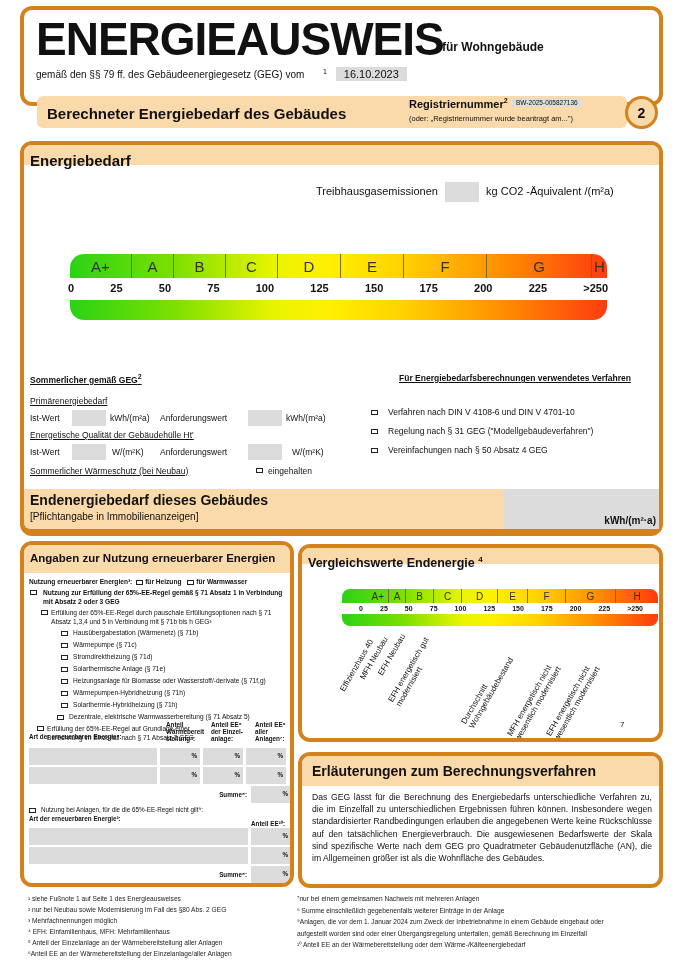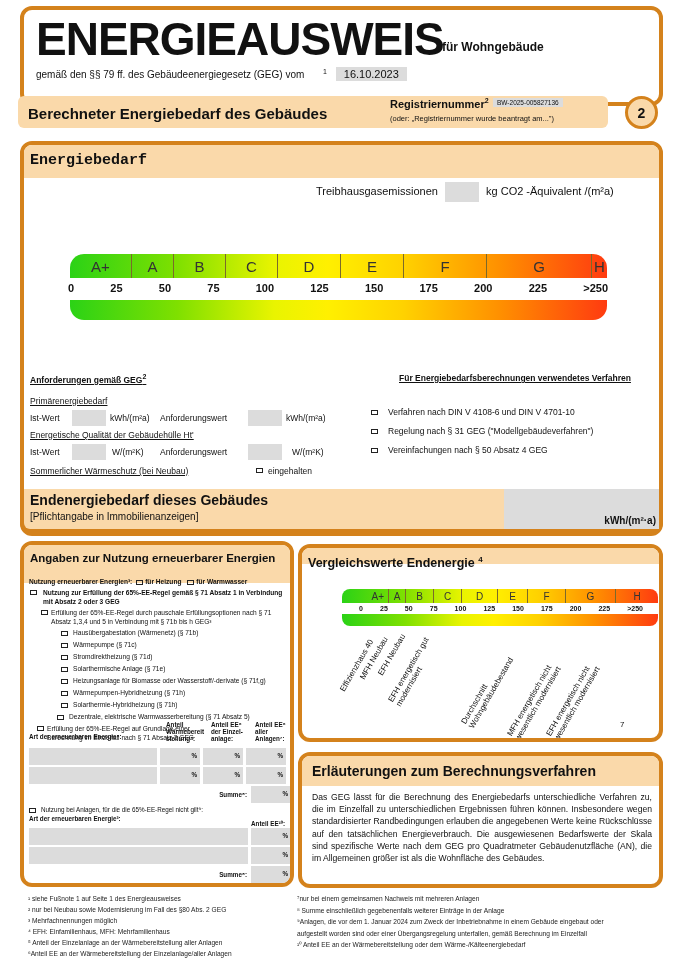--- a/index.html
+++ b/index.html
@@ -24,32 +24,32 @@
 <div class="box" style="left:20px;top:6px;width:643px;height:100px;">
   <div class="abs" style="left:12px;top:4px;font-size:46px;font-weight:bold;letter-spacing:-1px;line-height:50px;">ENERGIEAUSWEIS</div>
   <div class="abs" style="left:418px;top:30px;font-size:12px;font-weight:bold;">für Wohngebäude</div>
   <div class="abs" style="left:12px;top:57px;font-size:10px;">
     <span>gemäß den §§ 79 ff. des Gebäudeenergiegesetz (GEG) vom</span>
     <sup style="font-size:7px;margin-left:16px;">1</sup>
     <span class="gray" style="margin-left:6px;padding:1px 8px;font-size:11px;">16.10.2023</span>
   </div>
 </div>
 
-<div class="abs peach" style="left:18px;top:96px;width:590px;height:32px;border-radius:6px;">
+<div class="abs peach" style="left:37px;top:96px;width:590px;height:32px;border-radius:6px;">
   <div class="abs" style="left:10px;top:9px;font-size:15px;font-weight:bold;">Berechneter Energiebedarf des Gebäudes</div>
   <div class="abs" style="left:372px;top:1px;font-size:11px;font-weight:bold;">
     <span>Registriernummer</span><sup style="font-size:7px;">2</sup>
   </div>
   <div class="abs gray" style="left:475px;top:2px;font-size:6.5px;padding:1px 4px;">BW-2025-005827136</div>
   <div class="abs" style="left:372px;top:18px;font-size:7.5px;">(oder: „Registriernummer wurde beantragt am...")</div>
 </div>
 <div class="abs" style="left:625px;top:96px;width:33px;height:33px;border:3px solid #d4821c;border-radius:50%;background:#fad9aa;display:flex;align-items:center;justify-content:center;font-weight:bold;font-size:14px;">2</div>
 
 <div class="box" style="left:20px;top:141px;width:643px;height:395px;">
-  <div class="peach abs" style="left:0;top:0;width:100%;height:33px;font-family:Liberation Mono, monospace;">
+  <div class="peach abs" style="left:0;top:0;width:100%;height:20px;">
     <div class="abs" style="left:6px;top:7px;font-size:15px;font-weight:bold;">Energiebedarf</div>
   </div>
   <div class="abs" style="left:292px;top:37px;font-size:11px;">
     <span>Treibhausgasemissionen</span>
     <span class="gray" style="width:34px;height:20px;vertical-align:middle;margin:0 4px;"></span>
     <span>kg CO2 -Äquivalent /(m²a)</span>
   </div>
 
   <div class="scale" style="left:46px;top:109px;width:537px;height:24px;font-size:15px;">
     <span style="width:62px">A+</span>
@@ -71,21 +71,21 @@
       <span>125</span>
       <span>150</span>
       <span>175</span>
       <span>200</span>
       <span>225</span>
       <span>&gt;250</span>
   </div>
   <div class="scale2" style="left:46px;top:155px;width:537px;height:20px;"></div>
 
   <div class="abs" style="left:6px;top:228px;width:330px;font-size:8.5px;">
-    <div class="u" style="font-weight:bold;"><span>Anforderungen gemäß GEG</span><sup style="font-size:7px;">2</sup></div>
+    <div class="u" style="font-weight:bold;"><span>Sommerlicher gemäß GEG</span><sup style="font-size:7px;">2</sup></div>
     <div class="u" style="margin-top:11px;">Primärenergiebedarf</div>
     <div style="margin-top:4px;display:flex;align-items:center;height:16px;">
       <span style="width:42px">Ist-Wert</span>
       <span class="gray" style="width:34px;height:16px;margin-right:4px;"></span>
       <span style="width:50px">kWh/(m²a)</span>
       <span style="width:88px">Anforderungswert</span>
       <span class="gray" style="width:34px;height:16px;margin-right:4px;"></span>
       <span>kWh/(m²a)</span>
     </div>
     <div class="u" style="margin-top:4px;">Energetische Qualität der Gebäudehülle Ht'</div>
@@ -114,21 +114,21 @@
 
 <div class="abs peach" style="left:20px;top:489px;width:643px;height:44px;border:4px solid #d4821c;border-top:none;border-radius:0 0 10px 10px;">
   <div class="abs" style="left:6px;top:3px;font-size:14px;font-weight:bold;">Endenergiebedarf dieses Gebäudes</div>
   <div class="abs" style="left:6px;top:22px;font-size:10px;">[Pflichtangabe in Immobilienanzeigen]</div>
   <div class="abs" style="right:0;top:0;width:155px;height:40px;background:#dcdcdc;margin-left:48px;">
     <span class="abs" style="right:3px;bottom:3px;font-size:10px;font-weight:bold;">kWh/(m²·a)</span>
   </div>
 </div>
 
 <div class="box" style="left:20px;top:541px;width:274px;height:346px;">
-  <div class="peach abs" style="left:0;top:0;width:100%;height:38px;">
+  <div class="peach abs" style="left:0;top:0;width:100%;height:28px;">
     <div class="abs" style="left:6px;top:7px;font-size:11.5px;font-weight:bold;">Angaben zur Nutzung erneuerbarer Energien</div>
   </div>
   <div class="abs" style="left:5px;top:32px;width:262px;font-size:6.6px;line-height:9px;">
     <div style="font-weight:bold;"><span>Nutzung erneuerbarer Energien³:</span> <span class="chk" style="margin:0 2px;"></span><span>für Heizung</span> <span class="chk" style="margin:0 2px 0 4px;"></span><span>für Warmwasser</span></div>
     <div style="display:flex;font-weight:bold;margin-top:2px;">
         <span class="chk" style="margin:2px 6px 0 1px;flex:none;"></span>
         <span>Nutzung zur Erfüllung der 65%-EE-Regel gemäß § 71 Absatz 1 in Verbindung mit Absatz 2 oder 3 GEG</span>
       </div>
     <div style="display:flex;margin-top:2px;padding-left:12px;">
         <span class="chk" style="margin:2px 3px 0 0;flex:none;"></span>

